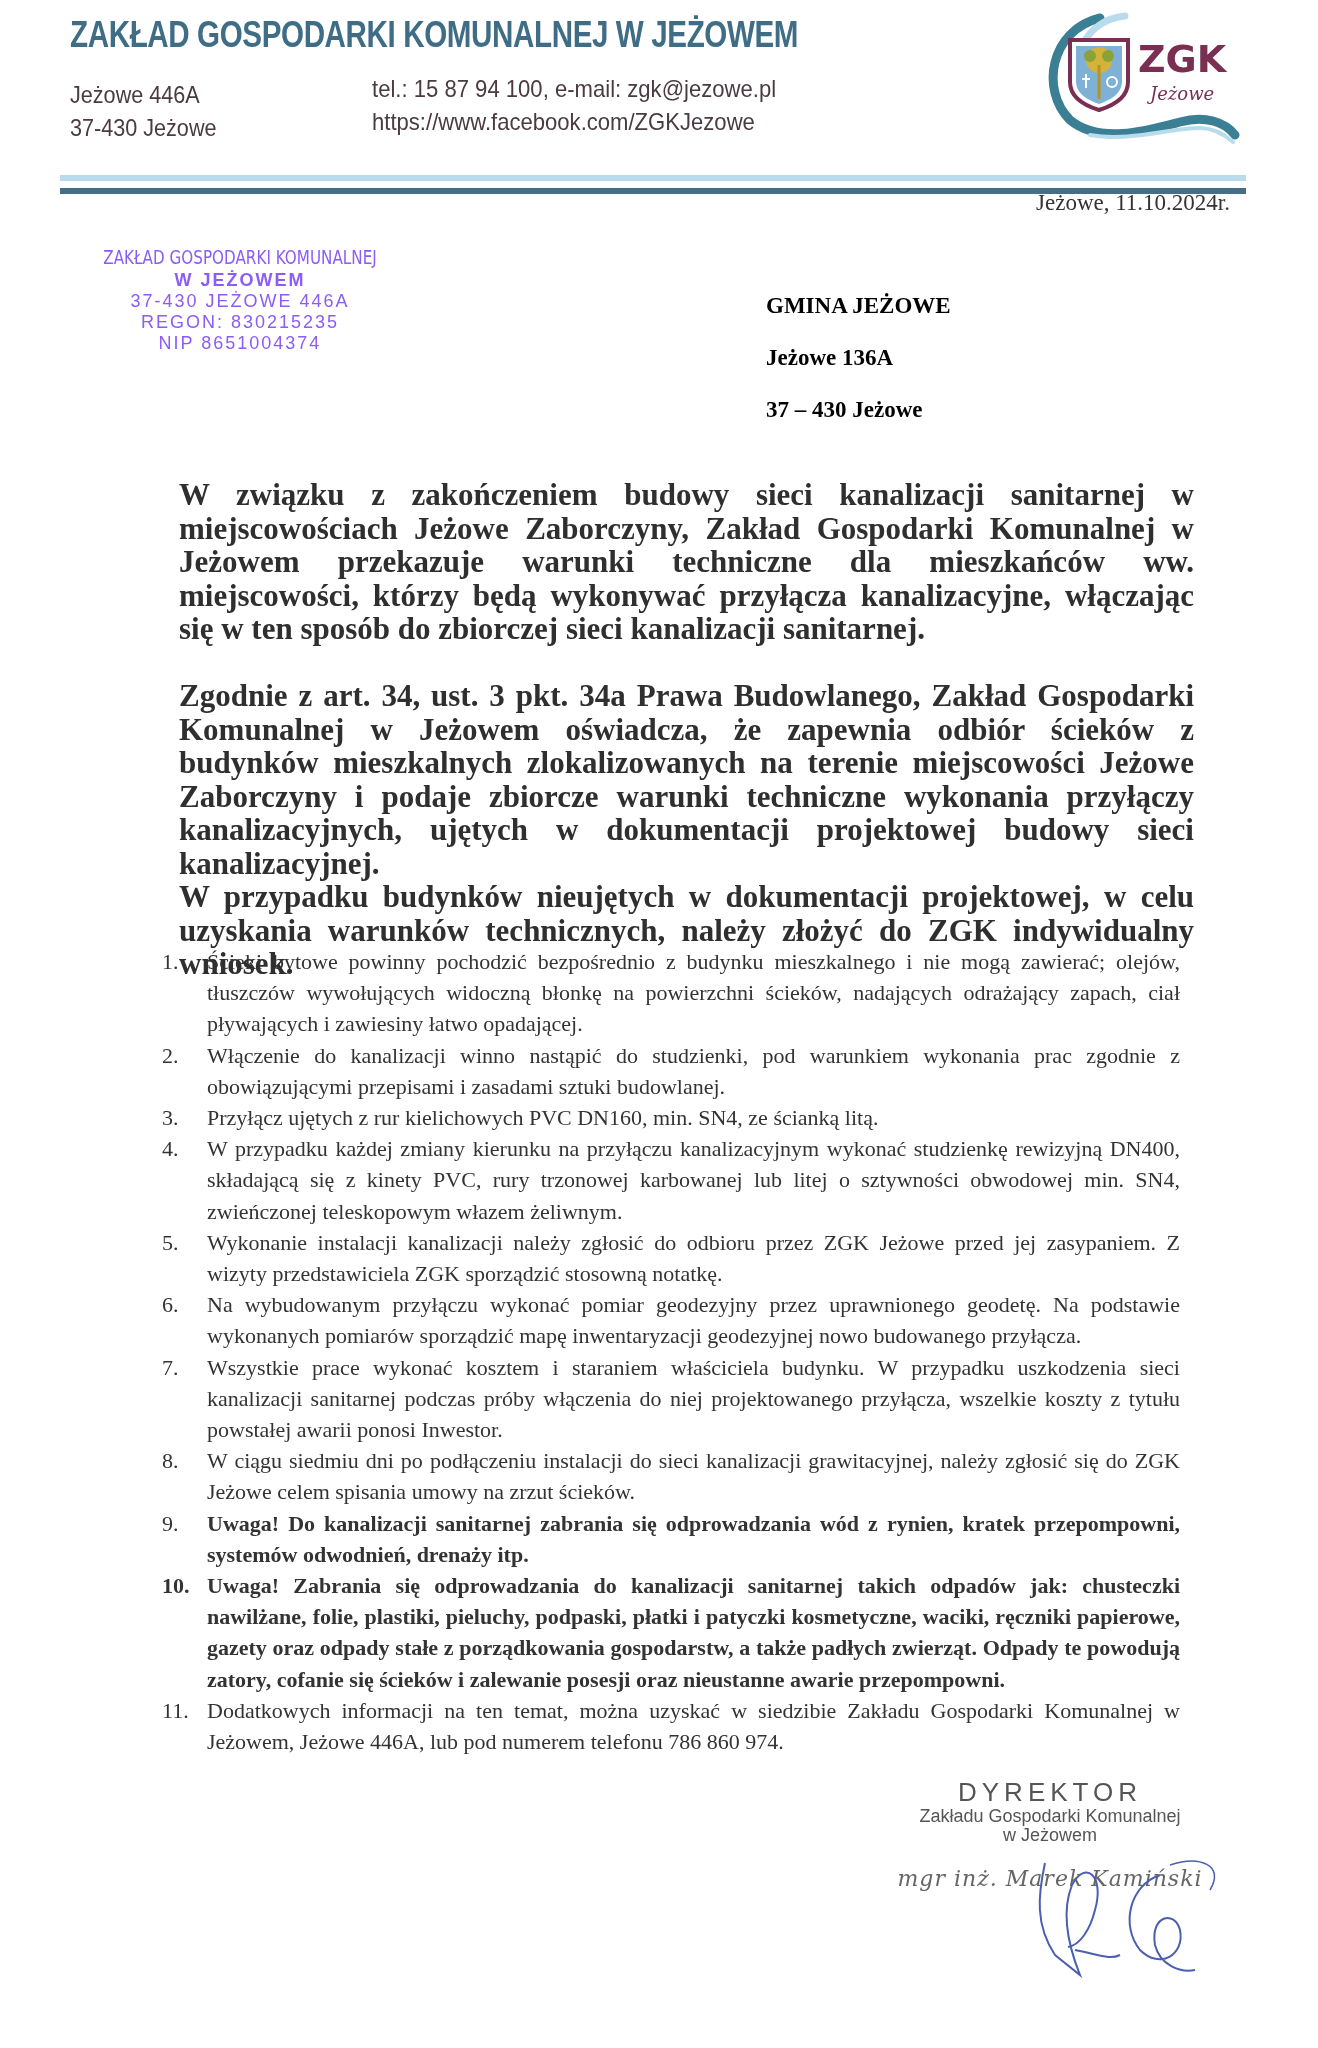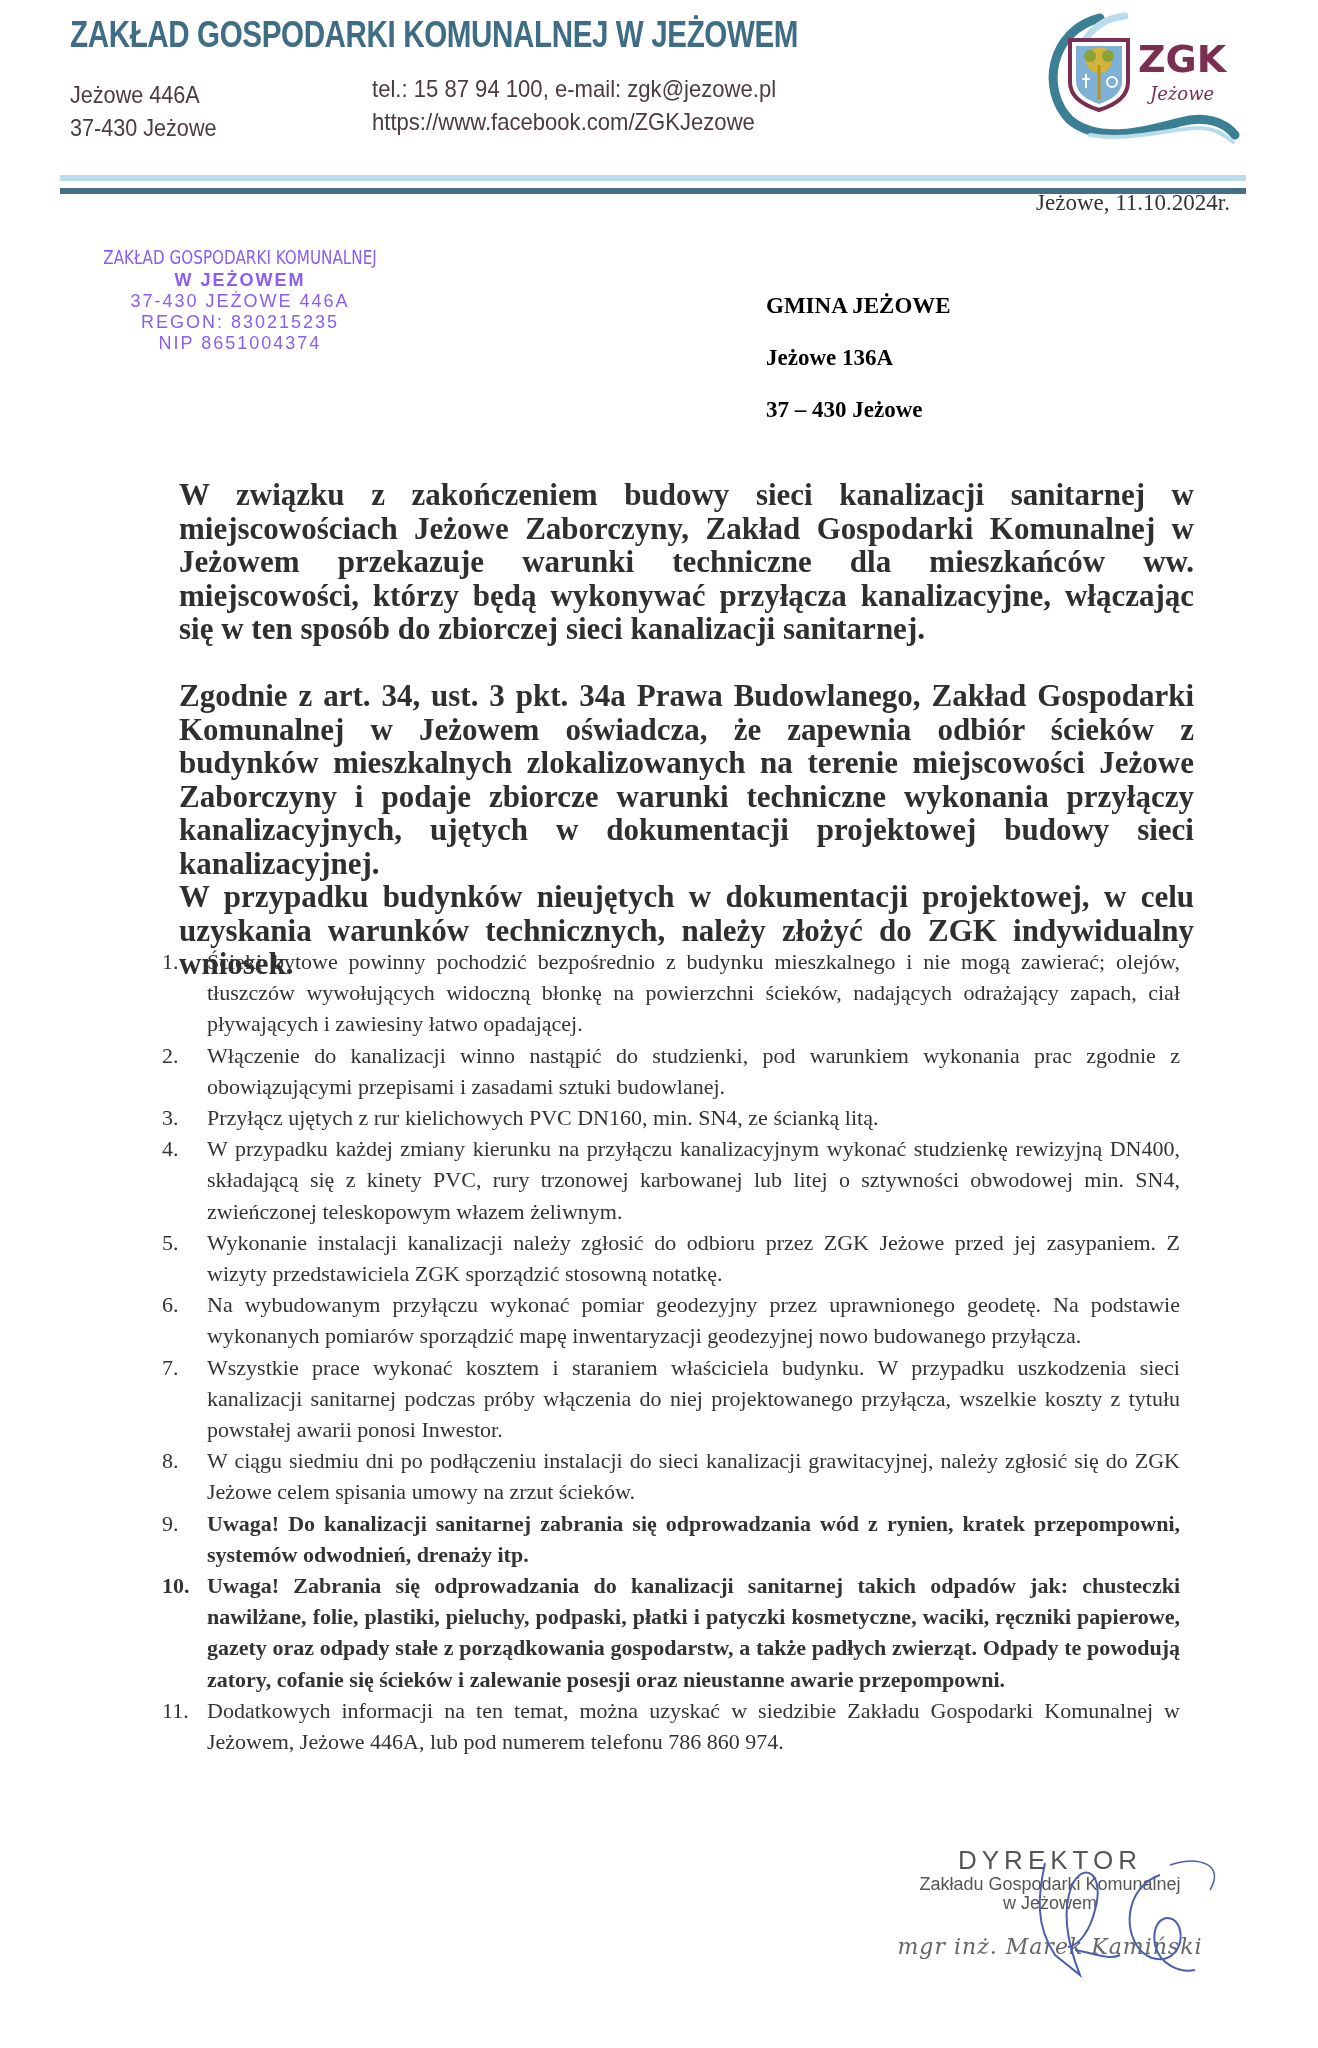--- a/index.html
+++ b/index.html
@@ -36,21 +36,21 @@
   .p2 .sub { display: block; }
 
   
   .list { left: 160px; top: 946px; width: 1020px; font-family: "Liberation Serif", serif; font-size: 22px; line-height: 31.2px; color: #333; }
   .li { position: relative; padding-left: 47px; text-align: justify; }
   .li .num { position: absolute; left: 2px; top: 0; }
   .li.bold, .li.bold .num { font-weight: 700; }
   .b { font-weight: 400; }
 
   
-  .sig { left: 870px; top: 1845px; width: 360px; font-family: "Liberation Sans", sans-serif; color: #555; text-align: center; }
+  .sig { left: 870px; top: 1777px; width: 360px; font-family: "Liberation Sans", sans-serif; color: #555; text-align: center; }
   .sig .d1 { font-size: 26px; letter-spacing: 5px; color: #555; }
   .sig .d2 { font-size: 18px; margin-top: -2px; }
   .sig .d3 { font-size: 18px; margin-top: -2px; }
   .sig .d4 { font-family: "DejaVu Serif", serif; font-style: italic; font-size: 22px; margin-top: 20px; letter-spacing: 1px; color: #666; }
   .sig-scribble { left: 1010px; top: 1855px; width: 230px; height: 140px; }
 </style>
 </head>
 <body>
 
 <div class="abs lh-title">ZAKŁAD GOSPODARKI KOMUNALNEJ W JEŻOWEM</div>

